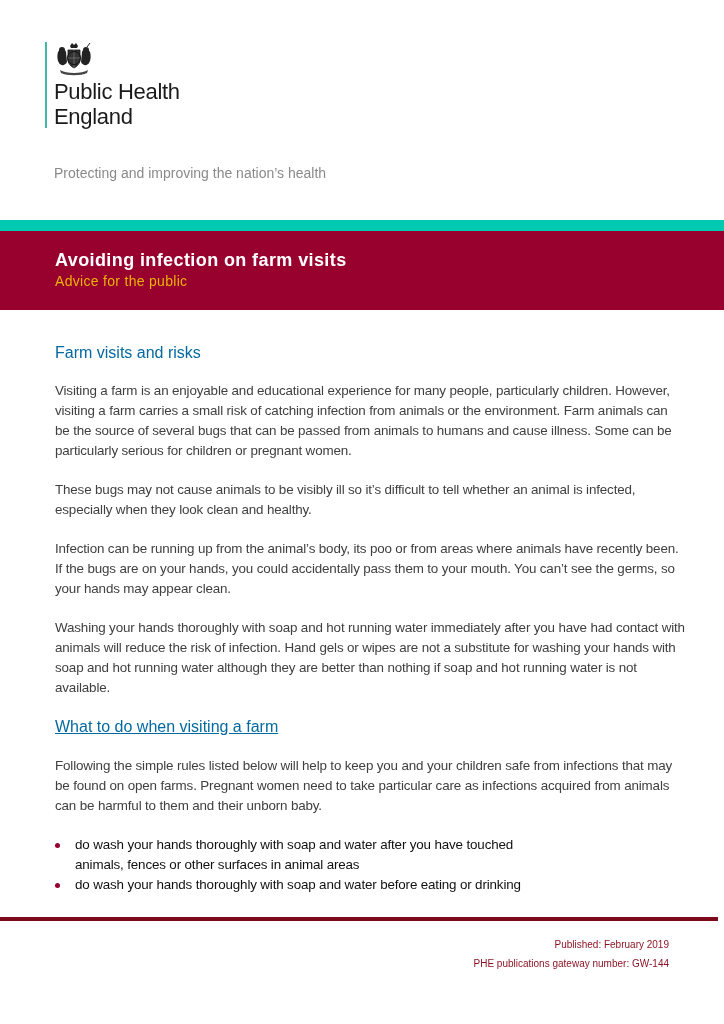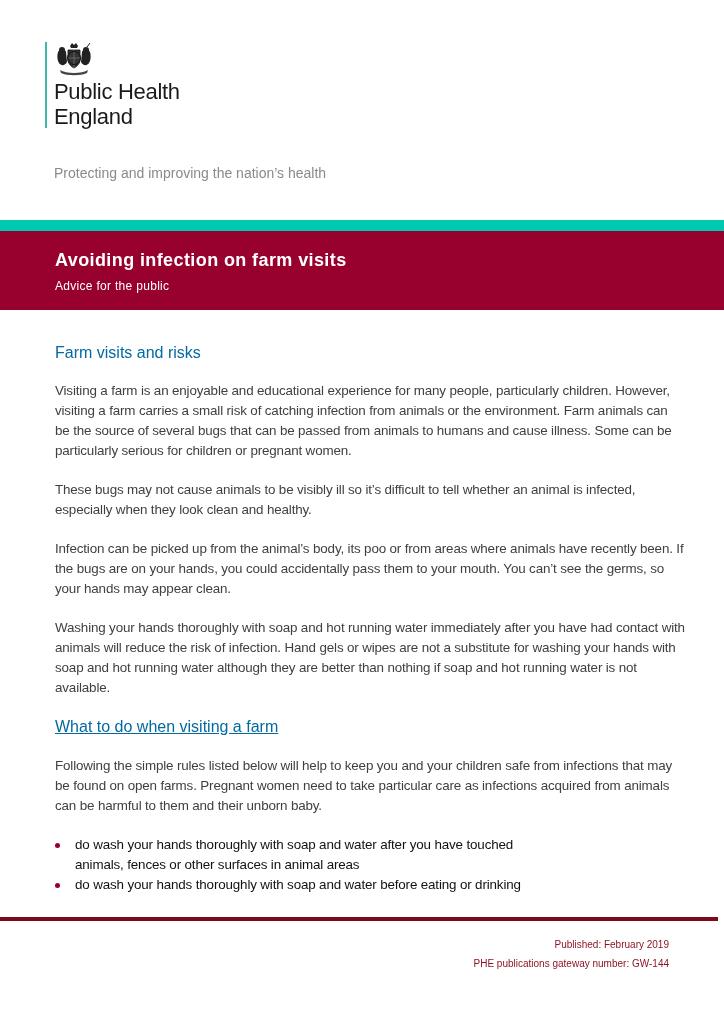--- a/index.html
+++ b/index.html
@@ -70,23 +70,23 @@
       top: 19px;
       color: #ffffff;
       font-size: 18px;
       font-weight: bold;
       letter-spacing: 0.4px;
       white-space: nowrap;
     }
     .title-band .subtitle {
       position: absolute;
       left: 55px;
-      top: 48px;
-      color: #ffffff;
-      font-size: 12px;
+      top: 42px;
+      color: #eab308;
+      font-size: 14px;
       letter-spacing: 0.3px;
       white-space: nowrap;
     }
     .content {
       position: absolute;
       left: 55px;
       top: 342px;
       width: 630px;
     }
     h2 {
@@ -181,21 +181,21 @@
 <div class="teal-stripe"></div>
 <div class="title-band">
   <div class="title">Avoiding infection on farm visits</div>
   <div class="subtitle">Advice for the public</div>
 </div>
 
 <div class="content">
   <h2 class="h2-first">Farm visits and risks</h2>
   <p class="para">Visiting a farm is an enjoyable and educational experience for many people, particularly children. However, visiting a farm carries a small risk of catching infection from animals or the environment. Farm animals can be the source of several bugs that can be passed from animals to humans and cause illness. Some can be particularly serious for children or pregnant women.</p>
   <p class="para">These bugs may not cause animals to be visibly ill so it’s difficult to tell whether an animal is infected, especially when they look clean and healthy.</p>
-  <p class="para">Infection can be picked up from the animal’s body, its poo or from areas where animals have recently been. If the bugs are on your hands, you could accidentally pass them to your mouth. You can’t see the germs, so your hands may appear clean.</p>
+  <p class="para">Infection can be running up from the animal’s body, its poo or from areas where animals have recently been. If the bugs are on your hands, you could accidentally pass them to your mouth. You can’t see the germs, so your hands may appear clean.</p>
   <p class="para">Washing your hands thoroughly with soap and hot running water immediately after you have had contact with animals will reduce the risk of infection. Hand gels or wipes are not a substitute for washing your hands with soap and hot running water although they are better than nothing if soap and hot running water is not available.</p>
 
   <h2 class="h2-second">What to do when visiting a farm</h2>
   <p class="para">Following the simple rules listed below will help to keep you and your children safe from infections that may be found on open farms. Pregnant women need to take particular care as infections acquired from animals can be harmful to them and their unborn baby.</p>
 
   <ul class="bullets">
     <li>
       <span class="bullet-dot"></span>
       <span>do wash your hands thoroughly with soap and water after you have touched animals, fences or other surfaces in animal areas</span>
     </li>

